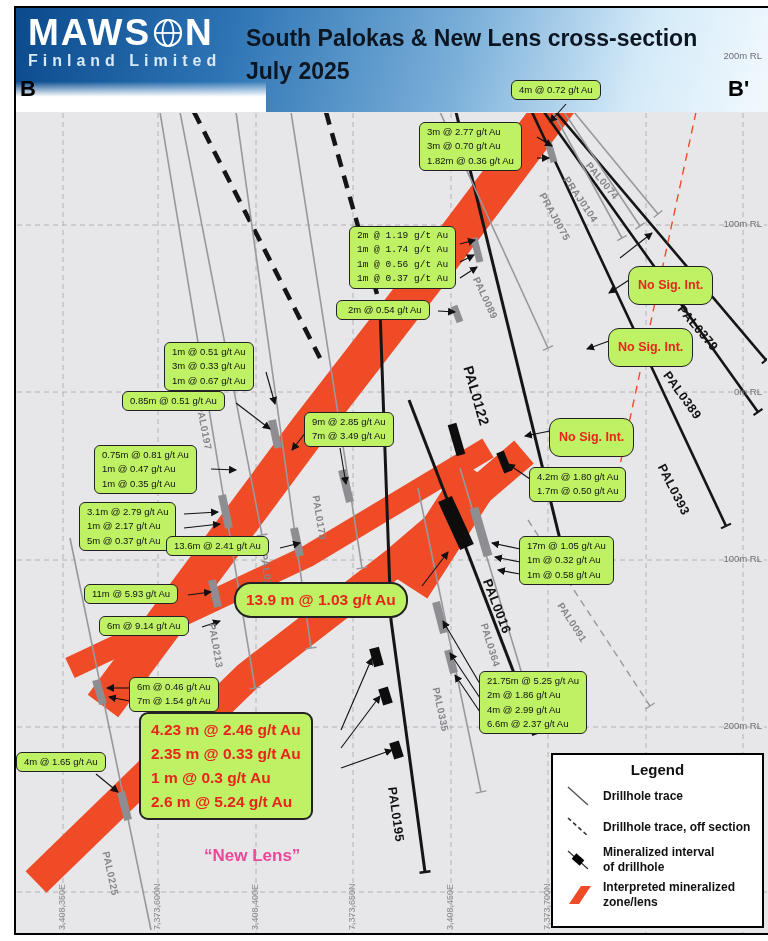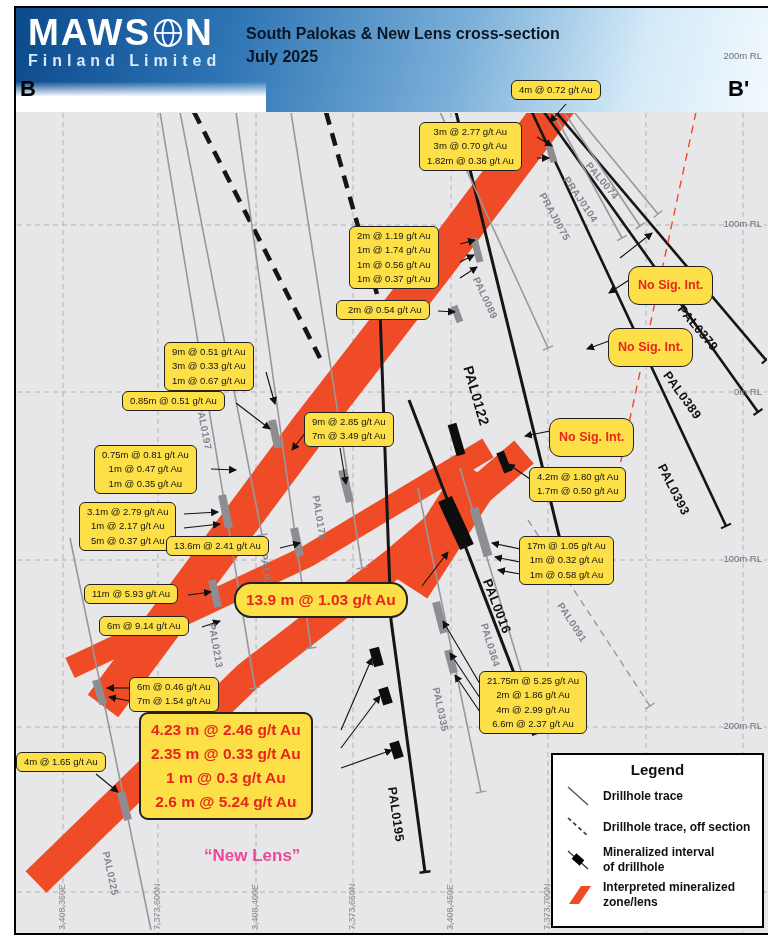--- a/index.html
+++ b/index.html
@@ -6,36 +6,36 @@
   #stage{position:relative;width:768px;height:941px;background:#ffffff;
          font-family:"Liberation Sans",sans-serif;overflow:hidden;margin-left:8px;}
   
   .header{position:absolute;left:8px;top:8px;width:752px;height:104px;
           background:linear-gradient(105deg,#0b4a8c 0%,#2d74b4 28%,#79aed8 58%,#d4eaf8 82%,#f2f9fd 100%);}
   .header::after{content:"";position:absolute;left:0;bottom:0;width:250px;height:38px;
           background:linear-gradient(to top,#ffffff 40%,rgba(255,255,255,0) 80%);}
   .logo{position:absolute;left:12px;top:6px;z-index:3;}
   .logo-row{display:flex;align-items:center;color:#fff;font-weight:bold;font-size:37px;letter-spacing:2px;line-height:1;}
   .logo-sub{color:#d8eaf8;font-size:16px;letter-spacing:5px;margin-top:1px;font-weight:600;}
-  .title{position:absolute;left:230px;top:14px;color:#0c1622;font-weight:bold;font-size:16px;line-height:1.45;z-index:3;}
+  .title{position:absolute;left:230px;top:14px;color:#0c1622;font-weight:bold;font-size:23px;line-height:1.45;z-index:3;}
   .sec-label{position:absolute;top:76px;font-weight:bold;font-size:22px;color:#000;z-index:4;}
   .sec-left{left:12px;} .sec-right{left:720px;}
   
   .map-bg{position:absolute;left:8px;top:112px;width:752px;height:823px;background:#e7e7e9;}
   #vec{position:absolute;left:0;top:0;width:768px;height:941px;z-index:10;pointer-events:none;}
   .frame{position:absolute;left:6px;top:6px;width:752px;height:925px;border:2px solid #000;z-index:50;pointer-events:none;}
   
   #labels,#callouts,#axis{position:absolute;left:0;top:0;width:768px;height:941px;pointer-events:none;}
   #labels{z-index:12;} #callouts{z-index:20;} #axis{z-index:14;}
   .hole-label{position:absolute;transform-origin:0 50%;font-weight:bold;white-space:nowrap;letter-spacing:.5px;}
   .axis-rl{position:absolute;left:696px;width:58px;text-align:right;font-size:9.5px;color:#6e6e74;}
   .axis-x{position:absolute;top:930px;transform:rotate(-90deg);transform-origin:0 0;font-size:9px;color:#8a8a8e;white-space:nowrap;}
   
-  .callout{position:absolute;background:#fde047;border:1.2px solid #222;border-radius:6px;
-           padding:2px 7px;font-size:9.5px;line-height:1.5;color:#111;text-align:center;white-space:nowrap;}
+  .callout{position:absolute;background:#bef264;border:1.2px solid #222;border-radius:6px;
+           padding:2px 7px;font-size:9.5px;line-height:1.5;color:#111;text-align:left;white-space:nowrap;}
   .callout.nosig{border-radius:11px;border-width:1.6px;padding:9px 9px;}
   .callout.nosig div{color:#e8251c;font-weight:bold;font-size:12.5px;}
   .callout.red{border-radius:9px;border-width:2.5px;padding:4px 10px;}
   .callout.red div{color:#e8251c;font-weight:bold;font-size:15.5px;line-height:1.55;}
   .new-lens{position:absolute;left:196px;top:846px;font-size:17px;font-weight:bold;color:#ec4899;z-index:20;}
   
   .legend{position:absolute;left:543px;top:753px;width:213px;height:175px;background:#fff;
           border:2px solid #000;z-index:30;padding:6px 6px;box-sizing:border-box;}
   .legend-title{text-align:center;font-size:15px;font-weight:bold;margin-bottom:4px;color:#111;}
   .leg-item{display:flex;align-items:center;gap:8px;margin:5px 2px;}
@@ -236,31 +236,31 @@
     </div>
   <div id="callouts">
       <div class="callout" style="left: 503px; top: 80px;">
         <div>4m @ 0.72 g/t Au</div>
       </div>
       <div class="callout" style="left: 411px; top: 122px;">
         <div>3m @ 2.77 g/t Au</div>
         <div>3m @ 0.70 g/t Au</div>
         <div>1.82m @ 0.36 g/t Au</div>
       </div>
-      <div class="callout" style="left: 341px; top: 226px;">
+      <div class="callout" style="left: 341px; top: 226px; font-family: Liberation Mono, monospace;">
         <div>2m @ 1.19 g/t Au</div>
         <div>1m @ 1.74 g/t Au</div>
         <div>1m @ 0.56 g/t Au</div>
         <div>1m @ 0.37 g/t Au</div>
       </div>
       <div class="callout" style="left: 328px; top: 300px; padding-left: 11px;">
         <div>2m @ 0.54 g/t Au</div>
       </div>
       <div class="callout" style="left: 156px; top: 342px;">
-        <div>9m @ 0.51 g/t Au</div>
+        <div>1m @ 0.51 g/t Au</div>
         <div>3m @ 0.33 g/t Au</div>
         <div>1m @ 0.67 g/t Au</div>
       </div>
       <div class="callout" style="left: 114px; top: 391px;">
         <div>0.85m @ 0.51 g/t Au</div>
       </div>
       <div class="callout" style="left: 296px; top: 412px;">
         <div>9m @ 2.85 g/t Au</div>
         <div>7m @ 3.49 g/t Au</div>
       </div>

